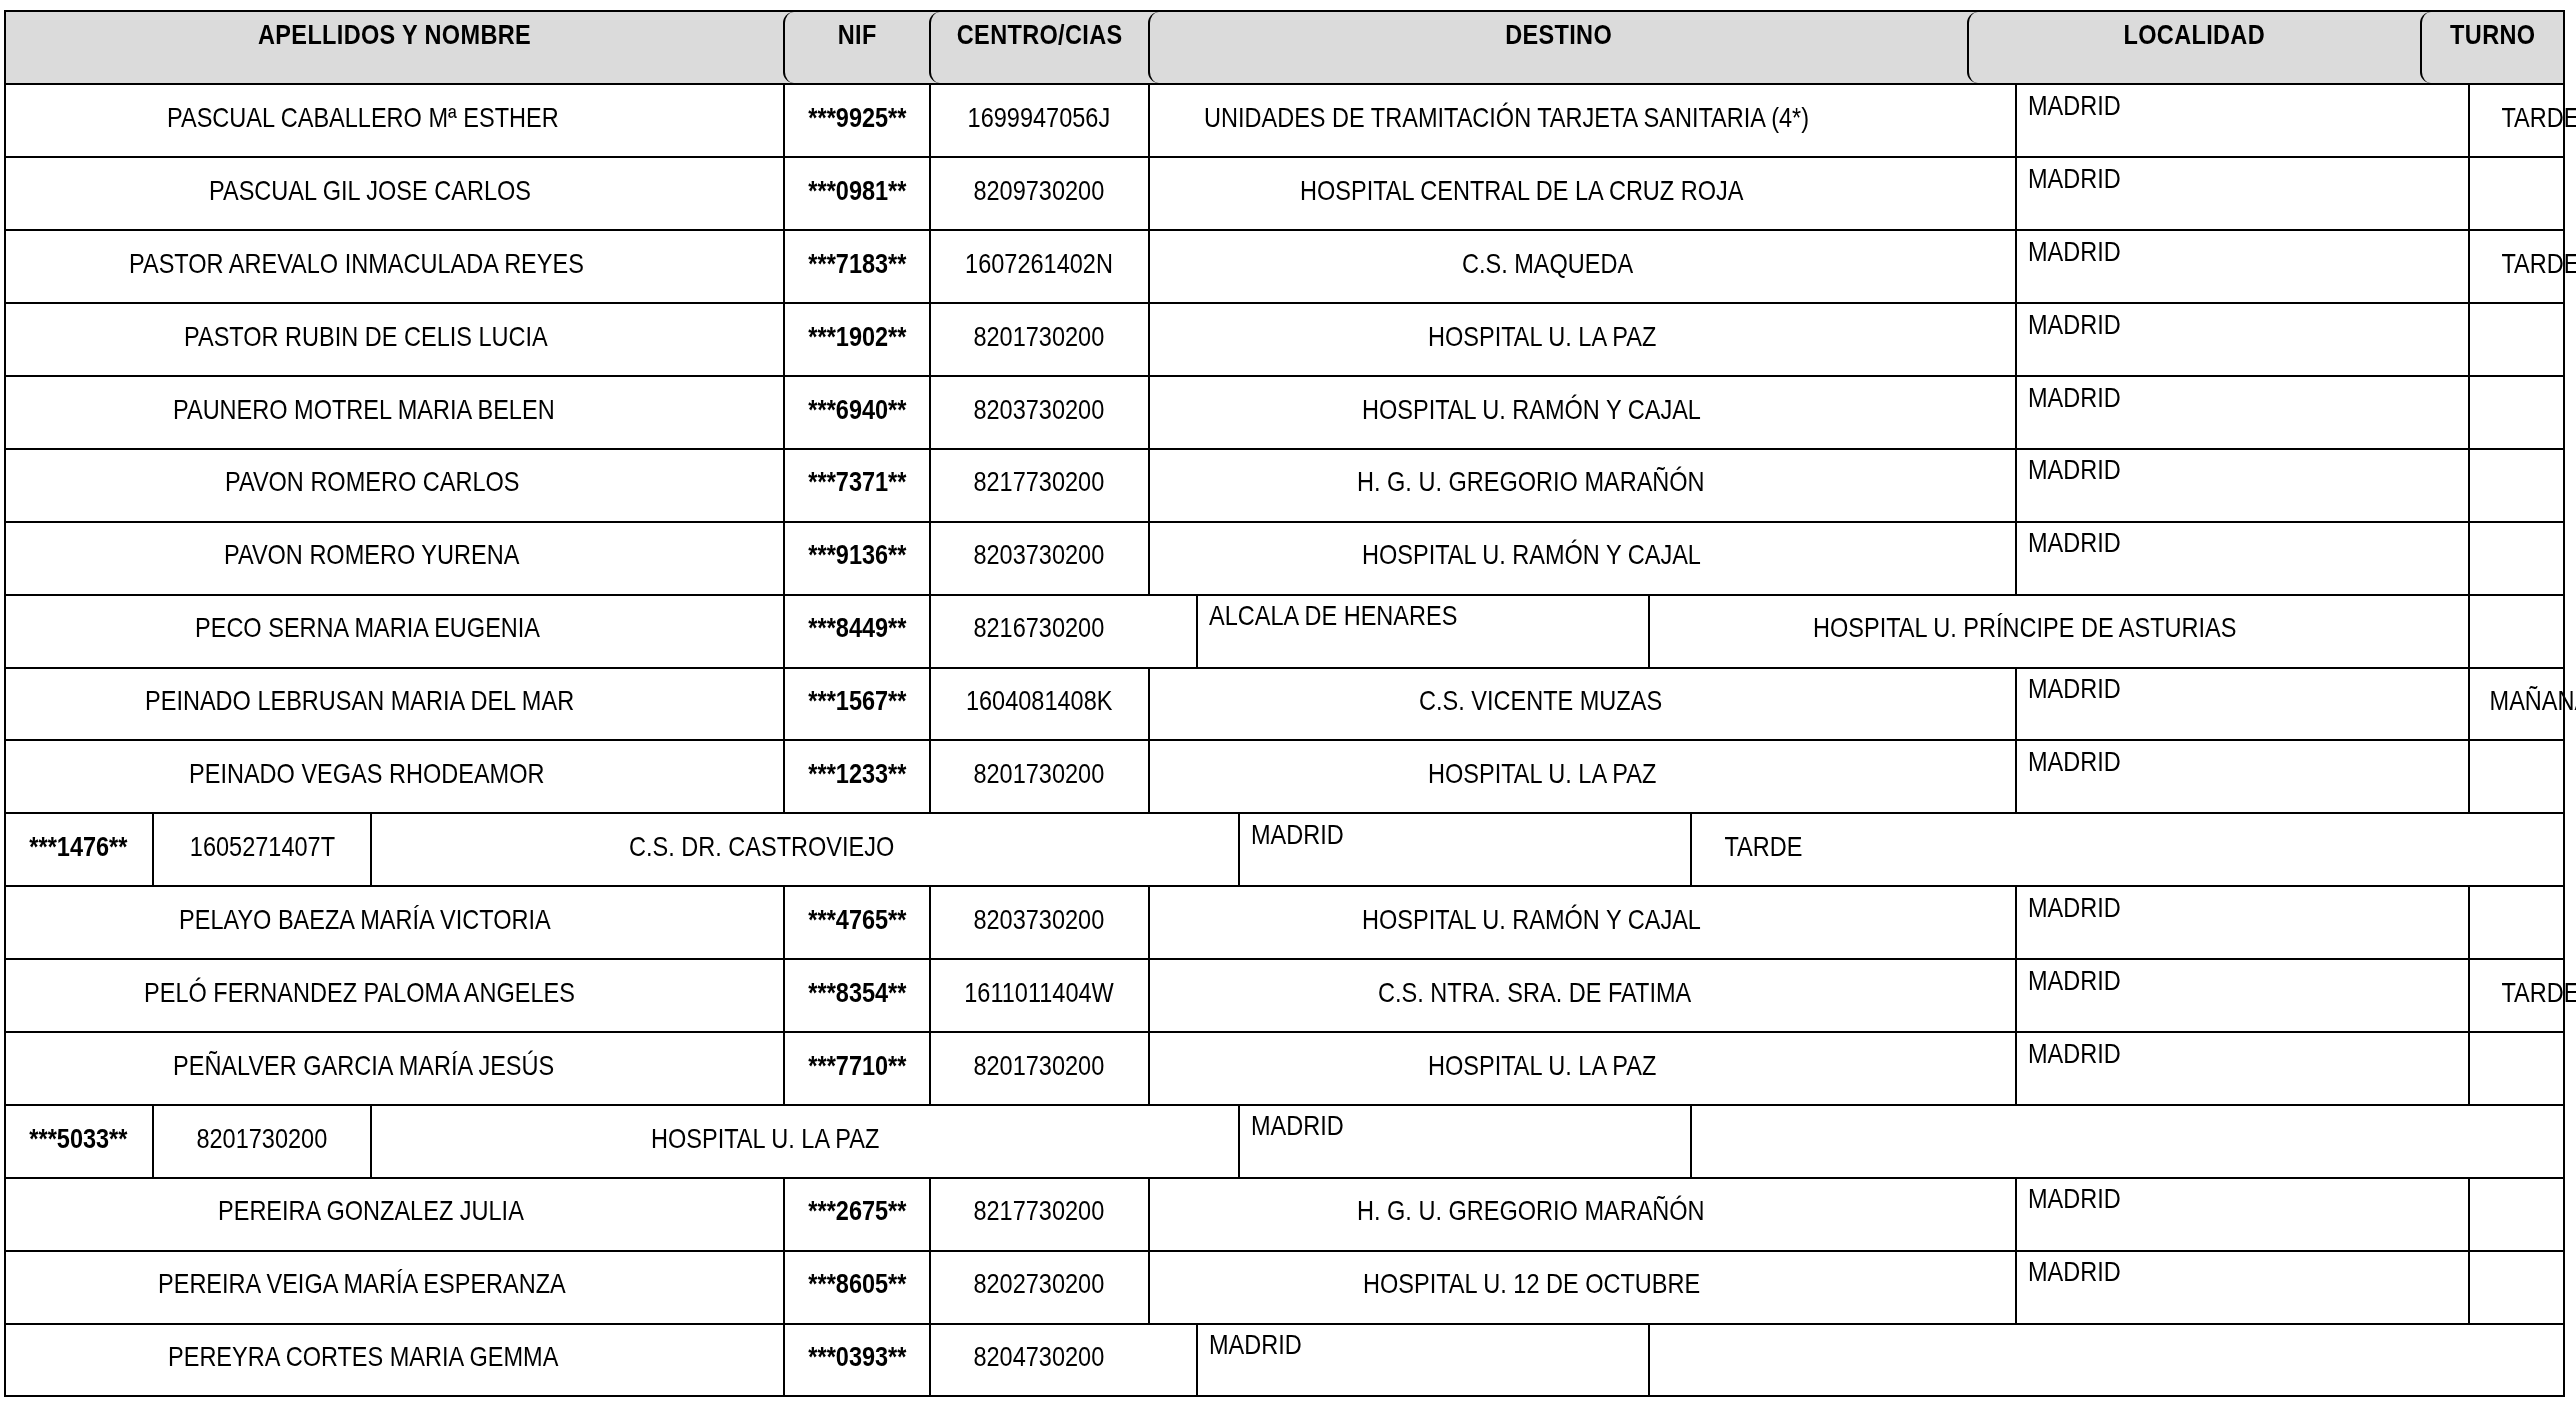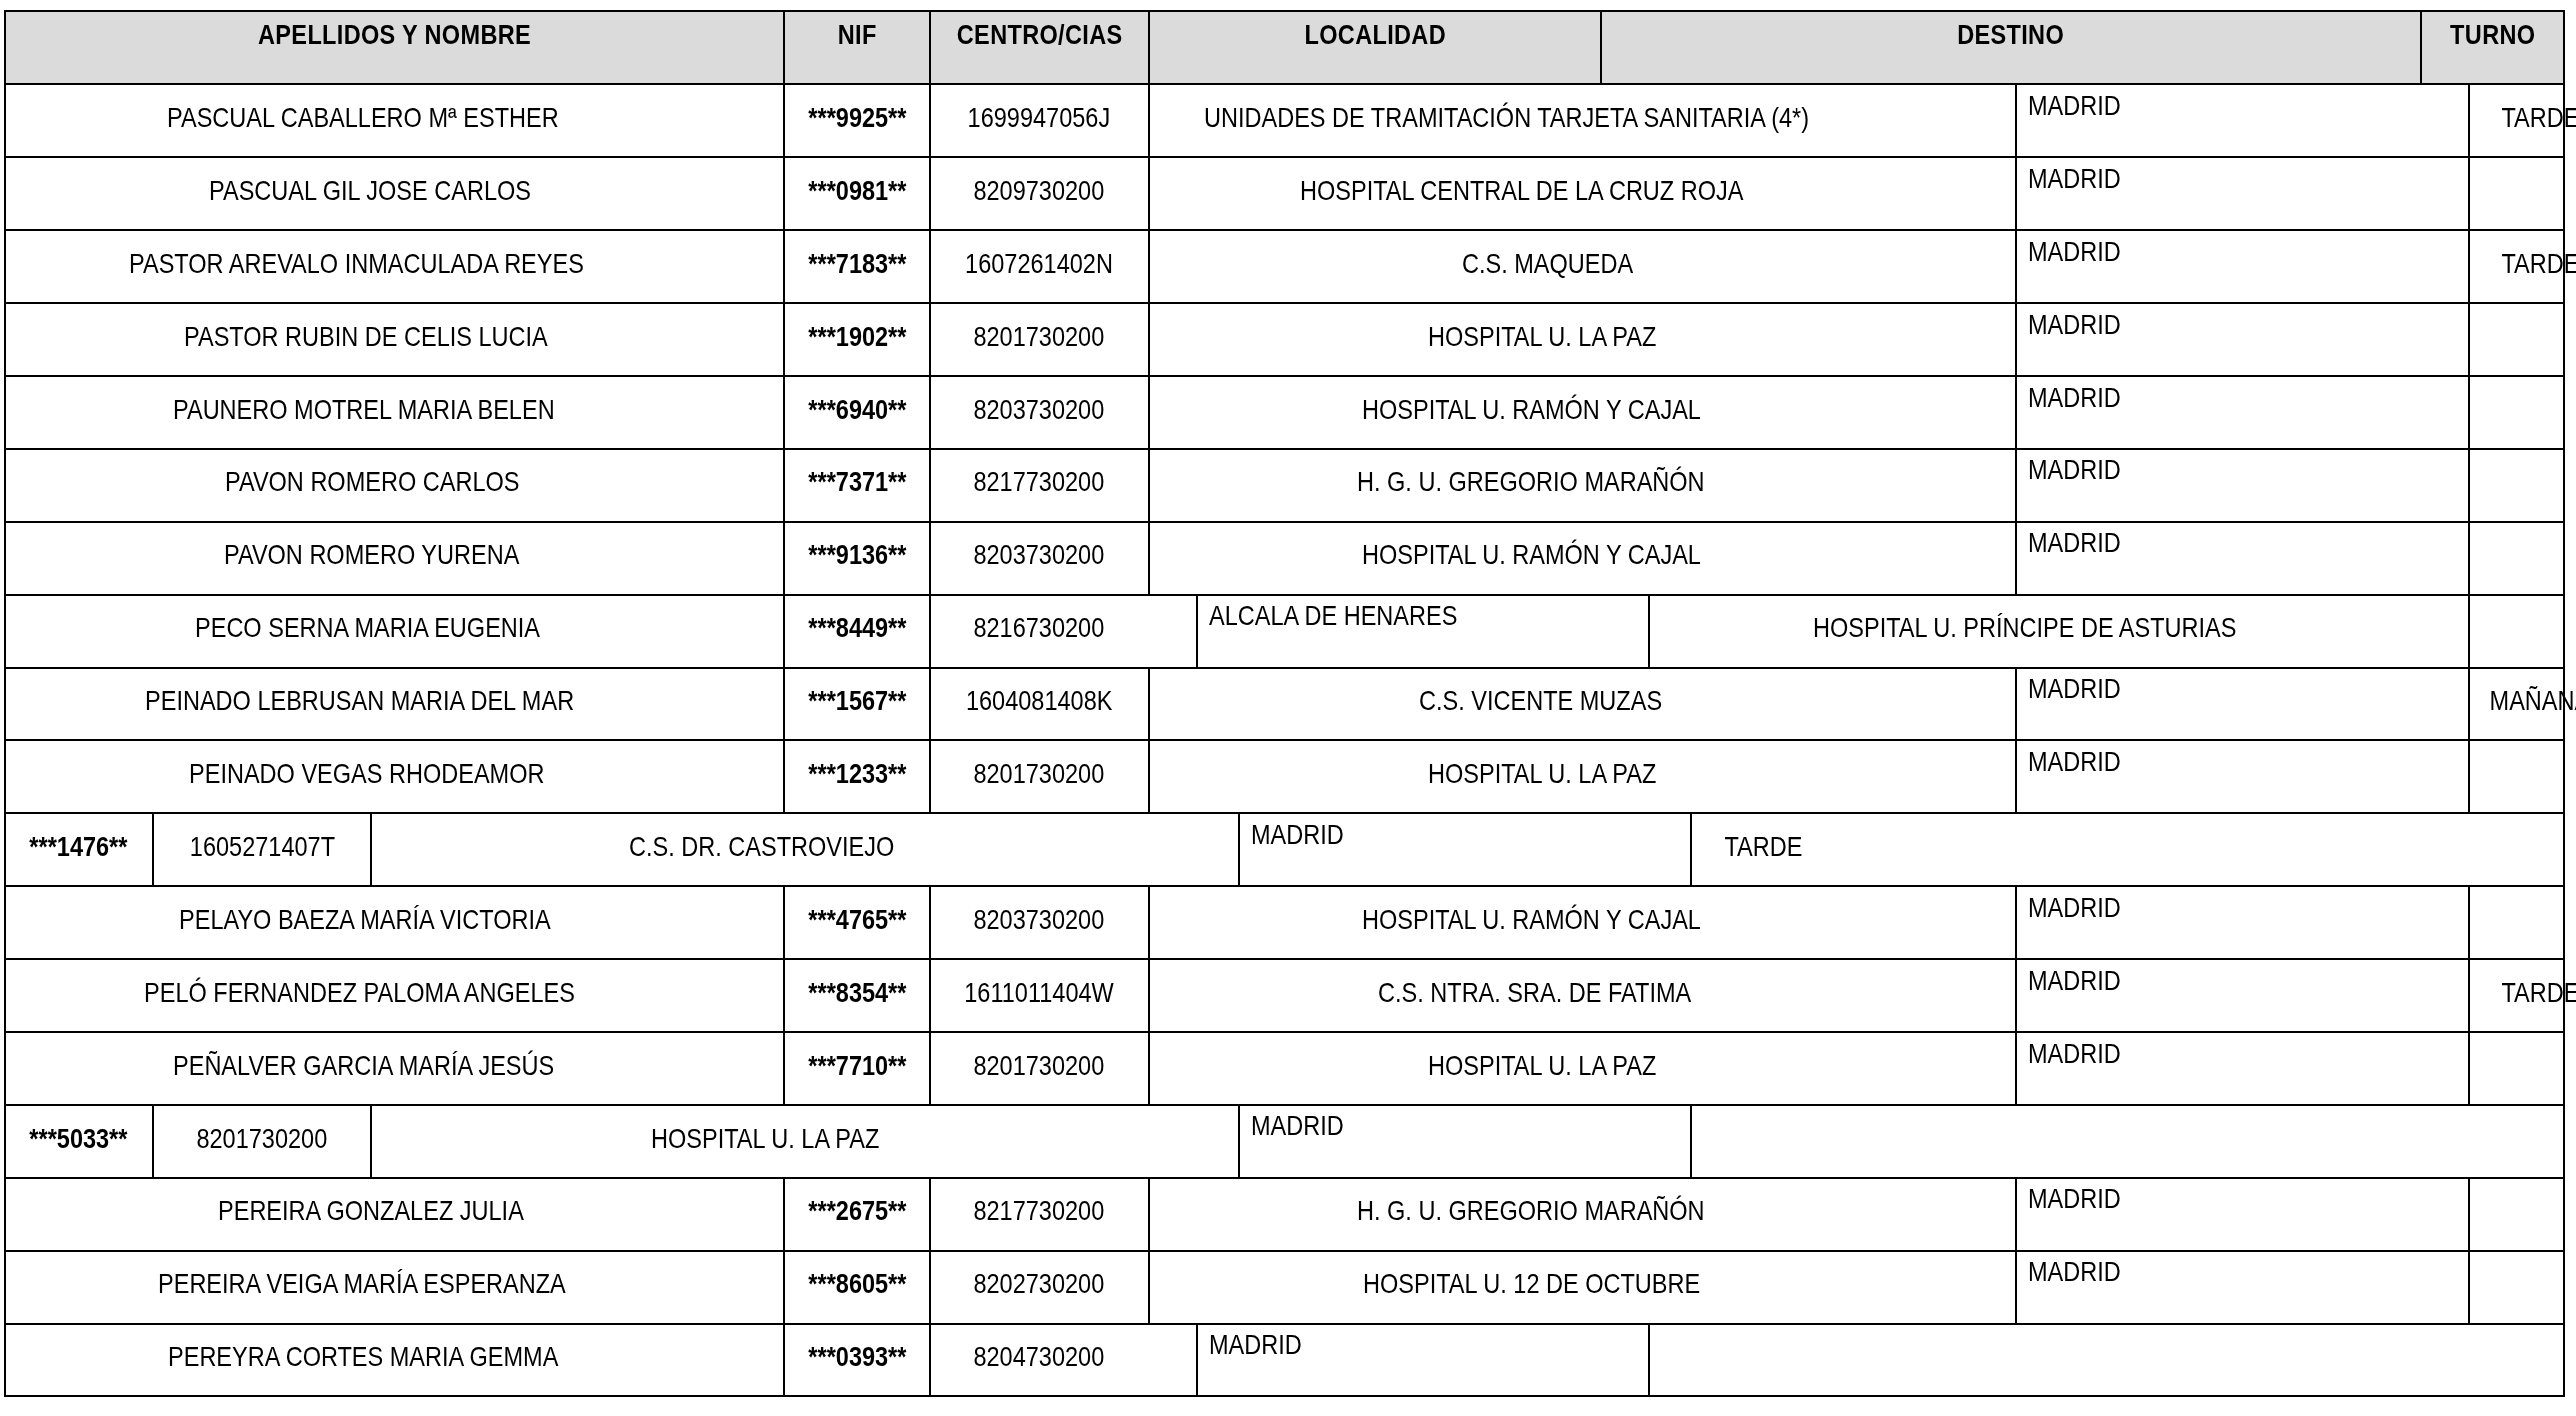--- a/index.html
+++ b/index.html
@@ -63,20 +63,21 @@
   
   .al-left   { justify-content: center; padding-left: 11.2px; padding-bottom: 4.8px; }
   .al-center { justify-content: center; padding-bottom: 4.8px; }
   .al-topleft{ justify-content: flex-start; align-items: flex-start; padding-left: 11.2px; padding-top: 5.6px; margin-left: 48px; }
 
   .trow.header .tcell {
     justify-content: center;
     align-items: center;
     padding: 0 0 24px 0;
     font-weight: bold;
+    border-radius: 11px;
   }
 
   .txt {
     font-size: 28px;
     line-height: 1.1;
     white-space: nowrap;
     transform: scaleX(0.84);
     transform-origin: center center;
   }
   .al-left .txt, .al-topleft .txt { transform-origin: left center; }
@@ -90,26 +91,26 @@
       <div class="trow header">
         <div class="tcell c0">
           <span class="txt">APELLIDOS Y NOMBRE</span>
         </div>
         <div class="tcell c1">
           <span class="txt">NIF</span>
         </div>
         <div class="tcell c2">
           <span class="txt">CENTRO/CIAS</span>
         </div>
+        <div class="tcell c3">
+          <span class="txt">DESTINO</span>
+        </div>
         <div class="tcell c4">
           <span class="txt">LOCALIDAD</span>
         </div>
-        <div class="tcell c3">
-          <span class="txt">DESTINO</span>
-        </div>
         <div class="tcell c5">
           <span class="txt">TURNO</span>
         </div>
       </div>
       <div class="trow">
         <div class="tcell c0 al-left">
           <span class="txt">PASCUAL CABALLERO Mª ESTHER</span>
         </div>
         <div class="tcell c1 al-center">
           <span class="txt">***9925**</span>

